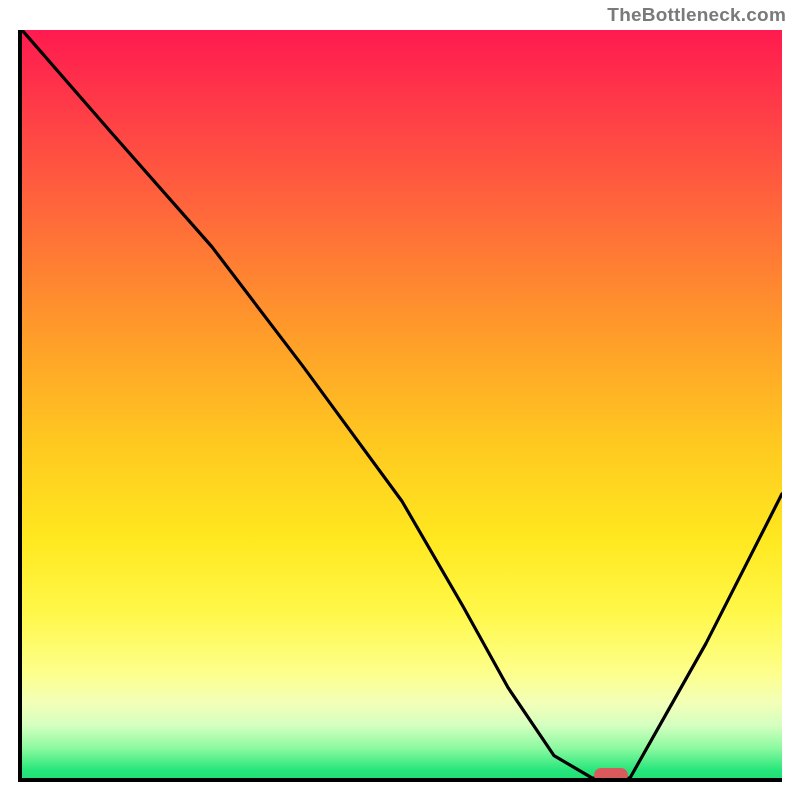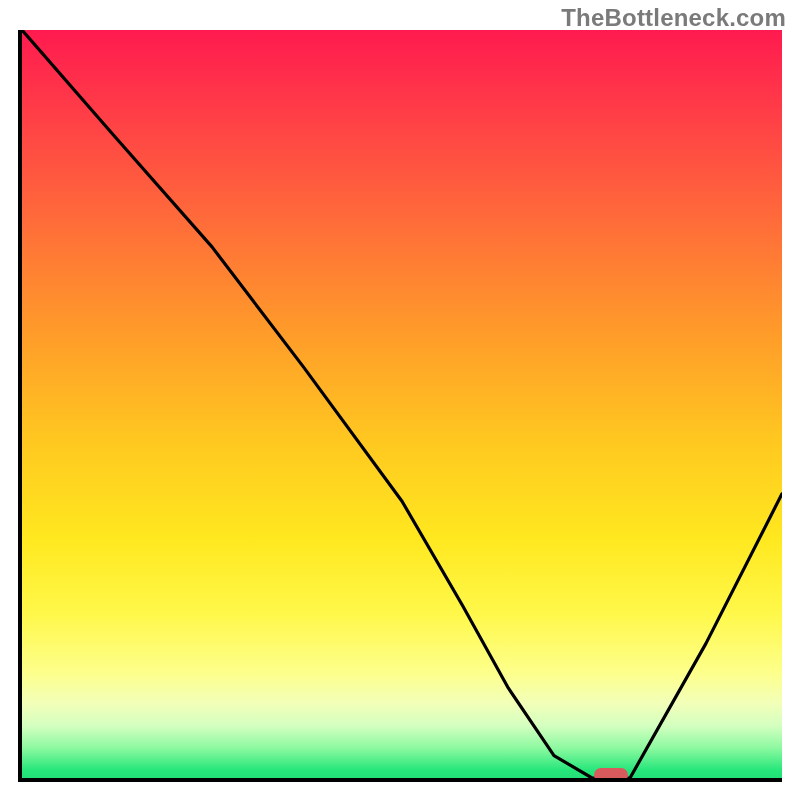--- a/index.html
+++ b/index.html
@@ -12,21 +12,21 @@
   }
   .container {
     position: relative;
     width: 800px;
     height: 800px;
   }
   .watermark {
     position: absolute;
     top: 4px;
     right: 14px;
-    font-size: 24px;
+    font-size: 19px;
     font-weight: bold;
     color: #7a7a7a;
     letter-spacing: 0.2px;
   }
   .plot-frame {
     position: absolute;
     left: 18px;
     top: 30px;
     width: 764px;
     height: 752px;

